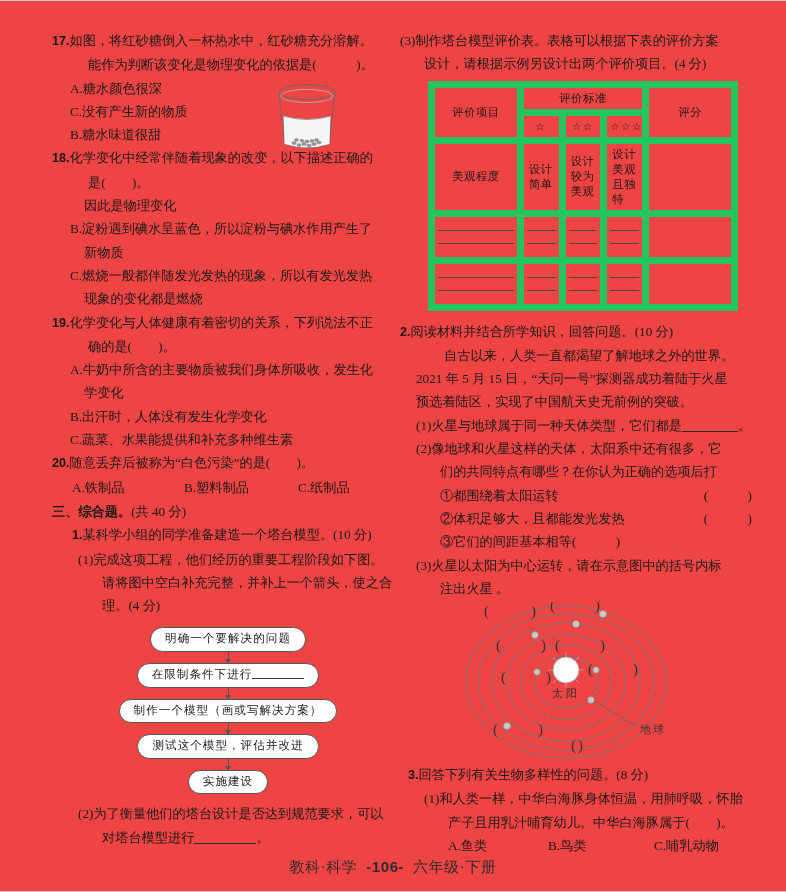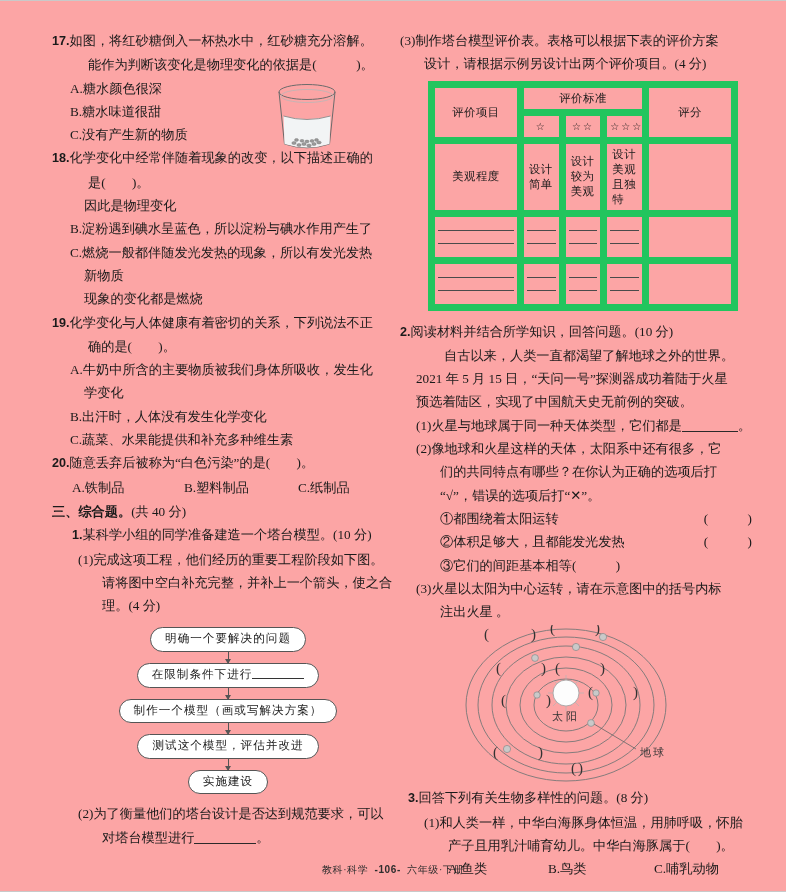--- a/index.html
+++ b/index.html
@@ -9,21 +9,21 @@
   }
   body {
     font-family: "Liberation Serif", "DejaVu Serif", serif;
     color: #1a1a1a;
   }
   .page {
     position: relative;
     width: 786px;
     height: 892px;
     box-sizing: border-box;
-    background: #fca5a5;
+    background: #ef4444;
     border-top: 1px solid #c9c9c9;
     border-bottom: 1px solid #c9c9c9;
     overflow: hidden;
   }
   .col {
     position: absolute;
     top: 0;
     width: 352px;
     box-sizing: border-box;
   }
@@ -147,49 +147,49 @@
     margin: 2px 0 0 28px;
   }
 
   
   .footer {
     position: absolute;
     left: 0;
     right: 0;
     bottom: 14px;
     text-align: center;
-    font-size: 10px;
+    font-size: 15px;
     color: #2d2d2d;
     letter-spacing: .6px;
     font-family: "Liberation Serif", serif;
   }
   .footer .pg { font-weight: bold; font-family: "Liberation Sans", sans-serif; }
 </style>
 </head>
 <body>
 
 <div class="page">
 
   <div class="col col-left" style="padding-top:28px;">
 
     <div>
       <div class="q ind1"><span class="qnum">17.</span><span>如图，将红砂糖倒入一杯热水中，红砂糖充分溶解。</span></div>
       <div class="q ind3"><span>能作为判断该变化是物理变化的依据是(　　　)。</span></div>
       <div class="opt">A.糖水颜色很深</div>
+      <div class="opt">C.没有产生新的物质</div>
       <div class="opt">B.糖水味道很甜</div>
-      <div class="opt">C.没有产生新的物质</div>
     </div>
 
     <div style="margin-top:0px;">
       <div class="q ind1"><span class="qnum">18.</span><span>化学变化中经常伴随着现象的改变，以下描述正确的</span></div>
       <div class="q ind3"><span>是(　　)。</span></div>
       <div class="opt" style="padding-left:32px;">因此是物理变化</div>
       <div class="opt">B.淀粉遇到碘水呈蓝色，所以淀粉与碘水作用产生了</div>
+      <div class="opt" style="padding-left:32px;">新物质</div>
       <div class="opt">C.燃烧一般都伴随发光发热的现象，所以有发光发热</div>
-      <div class="opt" style="padding-left:32px;">新物质</div>
       <div class="opt" style="padding-left:32px;">现象的变化都是燃烧</div>
     </div>
 
     <div>
       <div class="q ind1"><span class="qnum">19.</span><span>化学变化与人体健康有着密切的关系，下列说法不正</span></div>
       <div class="q ind3"><span>确的是(　　)。</span></div>
       <div class="opt">A.牛奶中所含的主要物质被我们身体所吸收，发生化</div>
       <div class="opt" style="padding-left:32px;">学变化</div>
       <div class="opt">B.出汗时，人体没有发生化学变化</div>
       <div class="opt">C.蔬菜、水果能提供和补充多种维生素</div>
@@ -335,21 +335,20 @@
 
       <div class="q" style="margin-left:16px;padding-left:24px;text-indent:-24px;">
         <span>(1)</span><span>火星与地球属于同一种天体类型，它们都是</span><span class="blank" style="width:56px;"></span><span>。</span>
       </div>
 
       <div>
         <div class="q" style="margin-left:16px;padding-left:24px;text-indent:-24px;">
           <span>(2)</span><span>像地球和火星这样的天体，太阳系中还有很多，它</span>
         </div>
         <div class="q" style="margin-left:40px;">们的共同特点有哪些？在你认为正确的选项后打</div>
-        <div class="q" style="margin-left:40px;">“√”，错误的选项后打“✕”。</div>
 
         <div class="q" style="margin-left:40px;display:flex;justify-content:space-between;">
           <span>①都围绕着太阳运转</span>
             <span>(　　　)</span>
         </div>
         <div class="q" style="margin-left:40px;display:flex;justify-content:space-between;">
           <span>②体积足够大，且都能发光发热</span>
             <span>(　　　)</span>
         </div>
         <div class="q" style="margin-left:40px;display:flex;">

